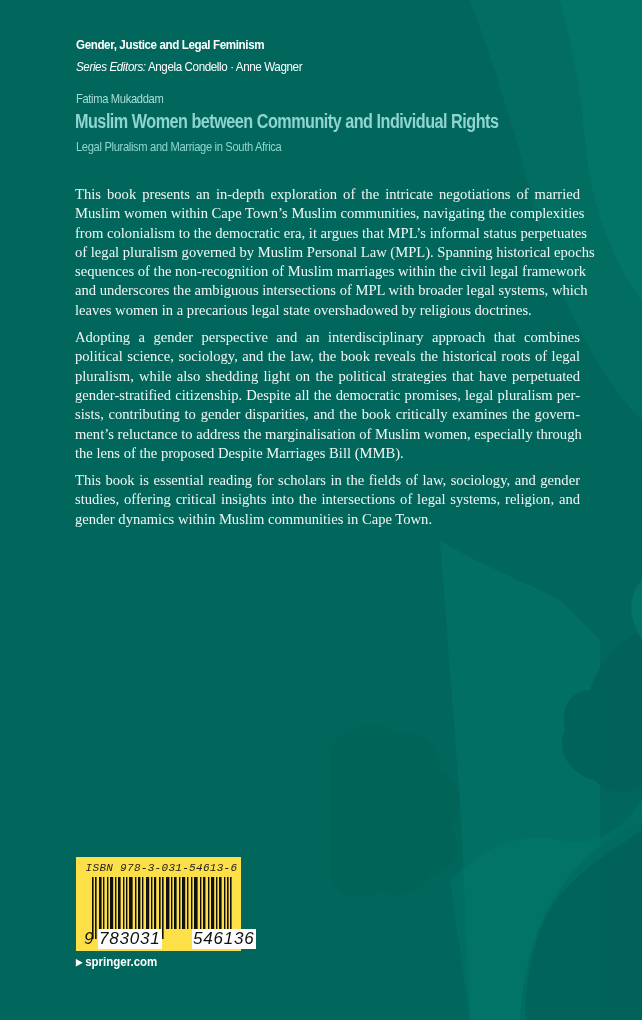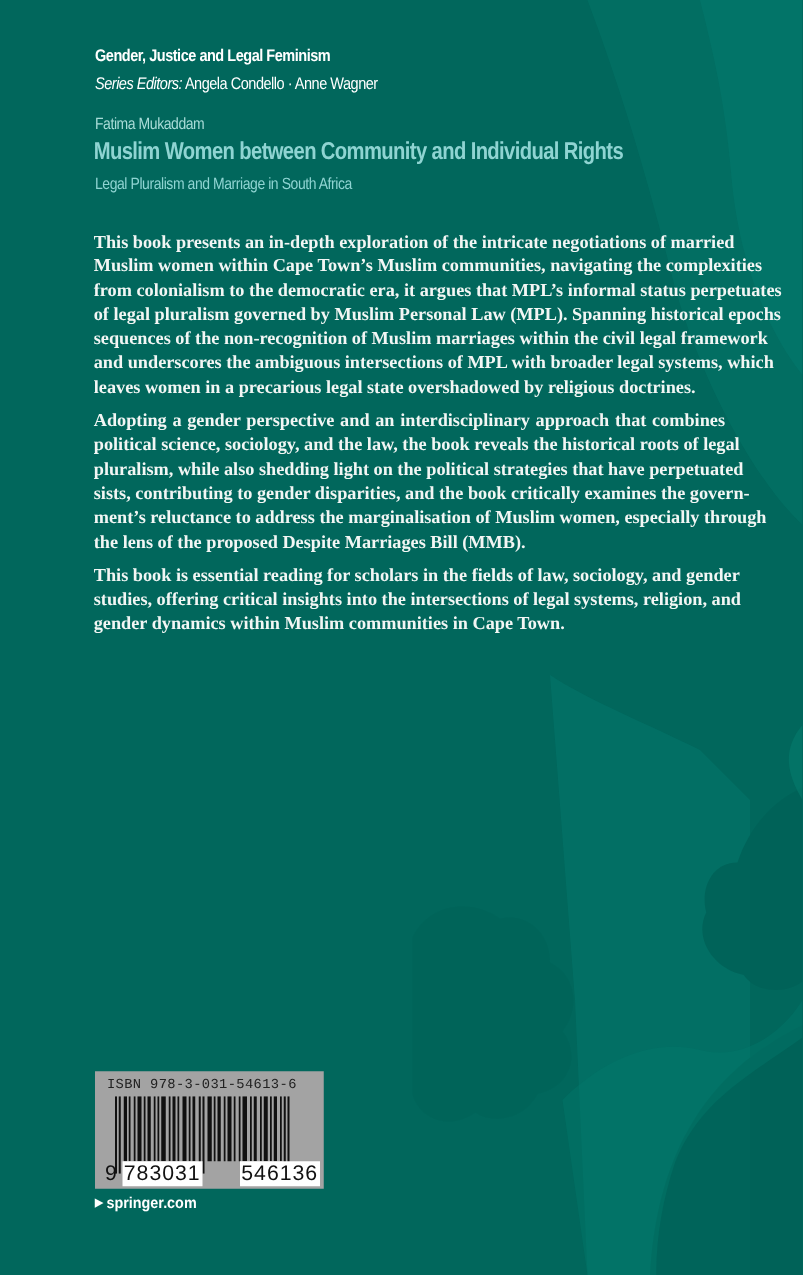--- a/index.html
+++ b/index.html
@@ -106,32 +106,32 @@
   .blurb p {
     margin: 0 0 8px 0;
     text-align: justify;
     text-align-last: left;
   }
   .blurb .line {
     display: block;
     text-align: justify;
     text-align-last: justify;
     white-space: nowrap;
-    font-weight: bold;
   }
   .blurb .line.last {
     text-align-last: left;
   }
   .barcode-box {
     position: absolute;
     left: 76px;
     top: 857px;
-    width: 183px;
+    width: 165px;
     height: 94px;
-    background: #a3a3a3;
+    background: #fde047;
+    font-style: italic;
   }
   .isbn-text {
     position: absolute;
     left: 0;
     top: 5px;
     width: 171px;
     text-align: center;
     font-family: "Liberation Mono", monospace;
     font-size: 11px;
     color: #222;
@@ -242,20 +242,21 @@
       <span class="line">from colonialism to the democratic era, it argues that MPL’s informal status perpetuates</span>
       <span class="line">of legal pluralism governed by Muslim Personal Law (MPL). Spanning historical epochs</span>
       <span class="line">sequences of the non-recognition of Muslim marriages within the civil legal framework</span>
       <span class="line">and underscores the ambiguous intersections of MPL with broader legal systems, which</span>
       <span class="line last">leaves women in a precarious legal state overshadowed by religious doctrines.</span>
     </p>
     <p>
       <span class="line">Adopting a gender perspective and an interdisciplinary approach that combines</span>
       <span class="line">political science, sociology, and the law, the book reveals the historical roots of legal</span>
       <span class="line">pluralism, while also shedding light on the political strategies that have perpetuated</span>
+      <span class="line">gender-stratified citizenship. Despite all the democratic promises, legal pluralism per-</span>
       <span class="line">sists, contributing to gender disparities, and the book critically examines the govern-</span>
       <span class="line">ment’s reluctance to address the marginalisation of Muslim women, especially through</span>
       <span class="line last">the lens of the proposed Despite Marriages Bill (MMB).</span>
     </p>
     <p>
       <span class="line">This book is essential reading for scholars in the fields of law, sociology, and gender</span>
       <span class="line">studies, offering critical insights into the intersections of legal systems, religion, and</span>
       <span class="line last">gender dynamics within Muslim communities in Cape Town.</span>
     </p>
   </div>

